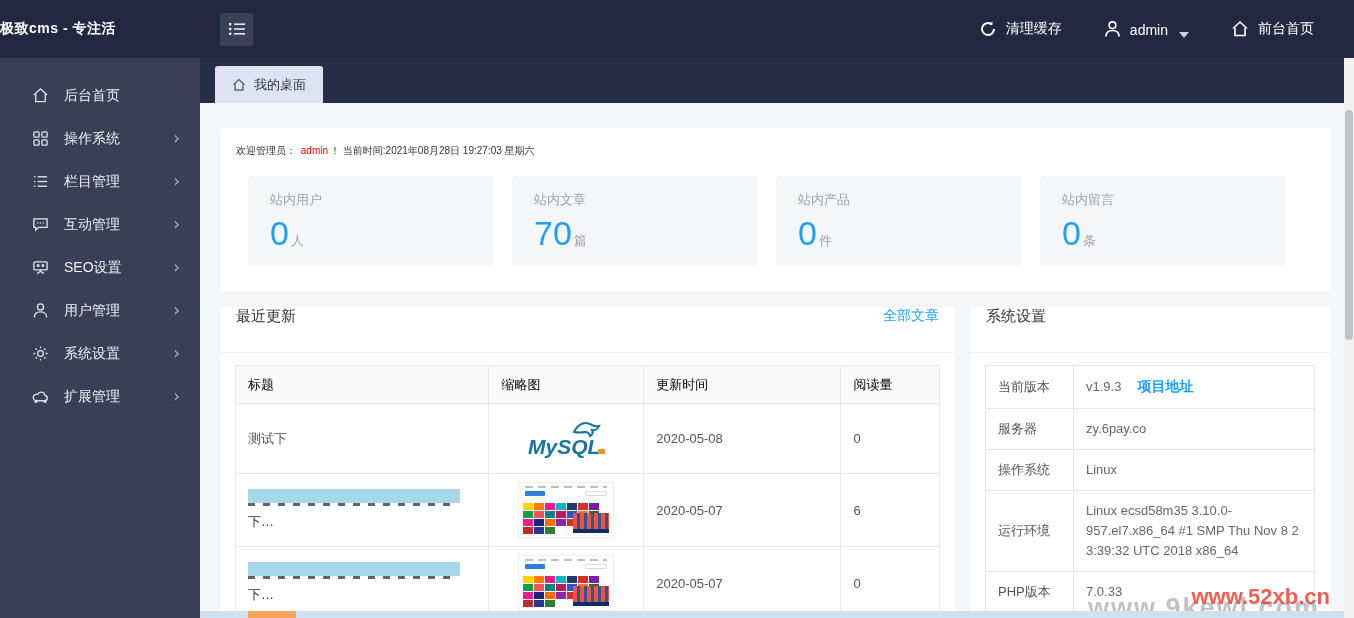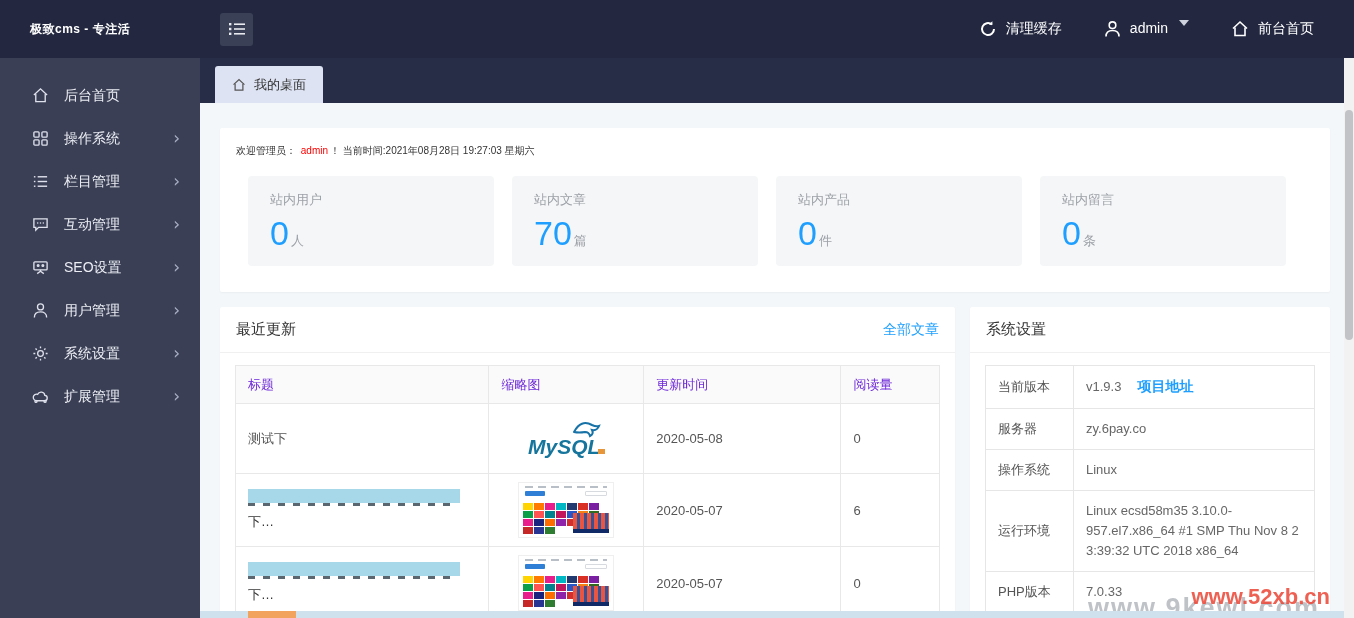--- a/index.html
+++ b/index.html
@@ -1,24 +1,24 @@
 <!DOCTYPE html>
 <html><head>
 <meta charset="utf-8">
 <style>
   * { margin:0; padding:0; box-sizing:border-box; }
   html,body { width:1354px; height:618px; overflow:hidden; }
   body { font-family:"Liberation Sans","DejaVu Sans",sans-serif; background:#f1f5f9; position:relative; }
 
   
   .header { position:absolute; top:0; left:0; right:0; height:58px; background:#232840; display:flex; align-items:center; color:#fff; z-index:50; }
-  .logo { width:200px; padding-left:30px; font-size:12px; font-weight:bold; letter-spacing:0.5px; white-space:nowrap; }
+  .logo { width:200px; font-size:14px; font-weight:bold; letter-spacing:0.5px; white-space:nowrap; }
   .burger { width:33px; height:33px; margin-left:20px; background:#3a4056; border-radius:3px; display:flex; align-items:center; justify-content:center; cursor:pointer; }
   .header-right { margin-left:auto; display:flex; align-items:center; gap:42px; padding-right:40px; font-size:14px; }
-  .h-action { display:flex; align-items:flex-start; gap:9px; cursor:pointer; white-space:nowrap; }
+  .h-action { display:flex; align-items:flex-end; gap:9px; cursor:pointer; white-space:nowrap; }
   .caret { width:0; height:0; border-left:5px solid transparent; border-right:5px solid transparent; border-top:6px solid #cfd3de; margin-left:2px; }
 
   
   .sidebar { position:absolute; top:58px; left:0; bottom:0; width:200px; background:#3a3f55; padding-top:16px; z-index:40; }
   .side-item { height:43px; display:flex; align-items:center; gap:15px; padding:0 20px 0 32px; color:#eceef4; font-size:14px; cursor:pointer; }
   .side-item svg { flex:0 0 auto; }
   .chev { margin-left:auto; color:#a7adc2; font-size:17px; line-height:1; font-family:"DejaVu Sans",sans-serif; }
 
   
   .main { position:absolute; top:58px; left:200px; right:0; bottom:0; }
@@ -34,28 +34,28 @@
   .stats { display:flex; gap:18px; margin:14px 44px 0 28px; padding-bottom:26px; }
   .stat-card { flex:1; background:#f5f6f7; border-radius:4px; height:90px; padding:15px 22px; }
   .stat-label { font-size:13px; color:#9da1a8; margin-bottom:4px; }
   .stat-value { font-size:34px; color:#1E9FFF; line-height:1.2; }
   .stat-unit { font-size:13px; color:#9da1a8; margin-left:2px; }
 
   
   .bottom { display:flex; gap:15px; margin-top:15px; align-items:flex-start; }
   .panel-left { flex:1; }
   .panel-right { width:360px; flex:0 0 auto; }
-  .panel-hd { height:46px; display:flex; align-items:center; justify-content:space-between; padding:0 16px; border-bottom:1px solid #f0f0f0; }
+  .panel-hd { height:46px; display:flex; align-items:flex-start; justify-content:space-between; padding:0 16px; border-bottom:1px solid #f0f0f0; }
   .panel-title { font-size:15px; color:#333; }
   .link { color:#1E9FFF; font-size:14px; cursor:pointer; text-decoration:none; }
   .panel-bd { padding:12px 15px 15px; }
 
   table.data { width:100%; border-collapse:collapse; font-size:13px; color:#555; table-layout:fixed; }
   table.data th, table.data td { border:1px solid #e8e8e8; padding:8px 12px; text-align:left; font-weight:normal; vertical-align:middle; }
-  table.data thead th { background:#fafafa; height:38px; color:#6d28d9; }
+  table.data thead th { background:#fafafa; height:38px; color:#000000; }
   .recent tbody td { height:70px; }
   .col-title{width:36%;} .col-thumb{width:22%;} .col-date{width:28%;} .col-views{width:14%;}
 
   .redbar { height:14px; background:#a6d8e9; width:93%; }
   .peek { height:3px; width:90%; background:repeating-linear-gradient(90deg,#5a6670 0 7px,transparent 7px 15px); }
   .line2 { margin-top:7px; color:#333; }
 
   .thumb-wrap { display:flex; justify-content:center; }
   .mosaic { width:96px; height:56px; background:#fff; border:1px solid #efefef; position:relative; overflow:hidden; }
   .m-top { height:2px; margin:3px 6px 0; background:repeating-linear-gradient(90deg,#b9bfc6 0 8px,transparent 8px 13px); }

